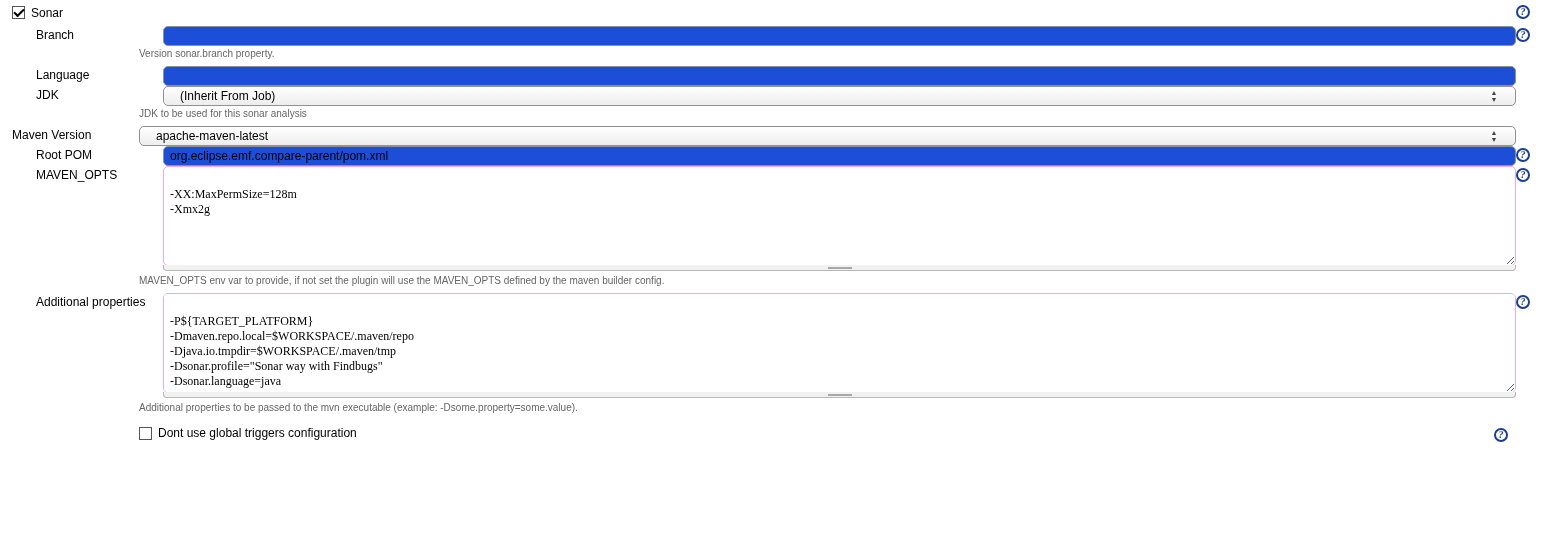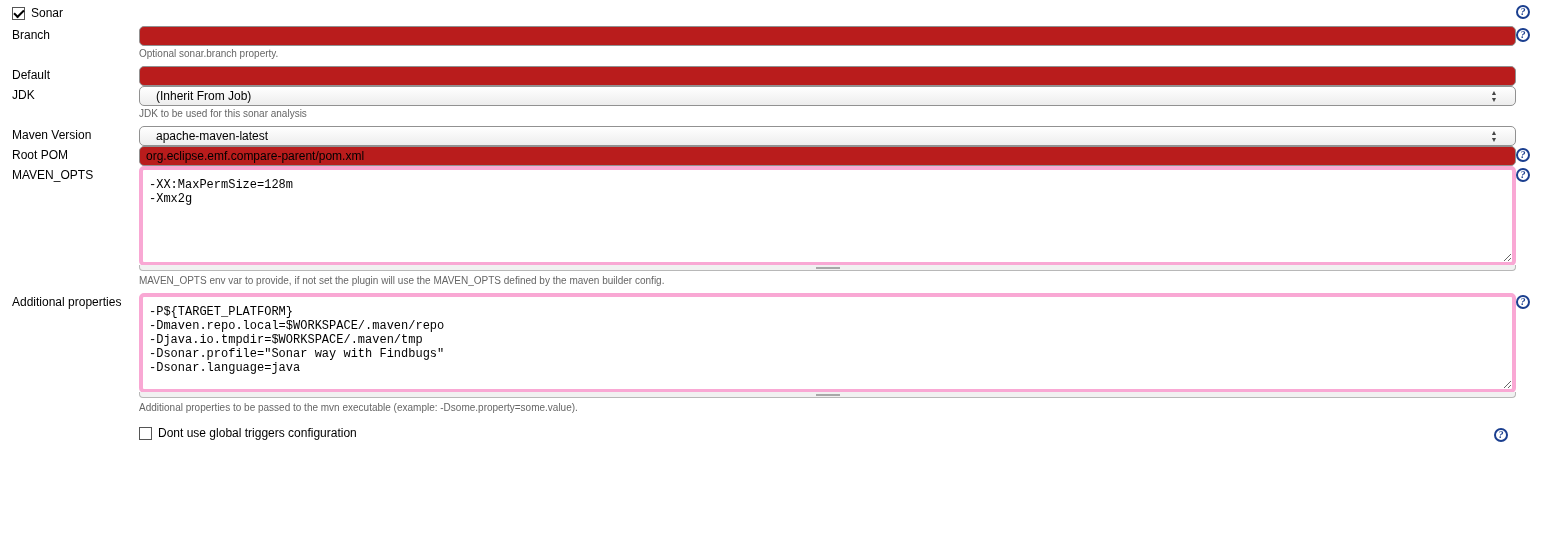--- a/index.html
+++ b/index.html
@@ -11,64 +11,64 @@
   .help-col { width: 22px; flex: none; position: absolute; right: 4px; top: 0; display: flex; align-items: center; justify-content: center; }
   .help-icon { display: inline-flex; align-items: center; justify-content: center; width: 14px; height: 14px; border-radius: 50%; border: 2px solid #1b3f8f; color: #1b3f8f; font-weight: bold; font-size: 10px; line-height: 1; cursor: pointer; font-family: Georgia, 'Times New Roman', serif; font-style: italic; }
   .hint { font-size: 10px; color: #666; margin: 2px 0 6px 0; line-height: 1.2; }
   input[type="text"] {
     width: 100%;
     height: 20px;
     border: 1px solid #919191;
     border-radius: 5px;
     padding: 2px 6px;
     font-size: 12px;
-    background: #b91c1c;
+    background: #1d4ed8;
     outline: none;
   }
   .select {
     width: 100%;
     height: 20px;
     border: 1px solid #919191;
     border-radius: 5px;
     padding: 2px 16px;
     font-size: 12px;
     background: linear-gradient(#ffffff, #ededed);
     display: flex; align-items: center; justify-content: space-between;
     cursor: pointer;
   }
   .select .chevrons { display: inline-block; width: 10px; text-align: center; line-height: 7px; font-size: 7px; color: #444; }
   textarea {
     width: 100%;
-    border: 4px solid #f9a8d4;
+    border: 1px solid #f9a8d4;
     border-radius: 5px;
-    padding: 8px 6px;
+    padding: 20px 6px;
     font-size: 12px;
-    font-family: Liberation Mono, monospace;
+    font-family: Liberation Serif, serif;
     resize: vertical;
     background: #fff;
     outline: none;
     display: block;
   }
   .ta-handle {
     height: 6px; margin-top: -1px; margin-bottom: 2px;
     border: 1px solid #b8b8b8; border-top: none;
     border-radius: 0 0 4px 4px;
     background: #f1f1f1;
     display: flex; align-items: center; justify-content: center;
     cursor: ns-resize;
   }
   .ta-handle span { width: 24px; height: 2px; border-top: 1px solid #a8a8a8; border-bottom: 1px solid #a8a8a8; }
   .checkbox-row { display: flex; align-items: center; gap: 6px; }
   .cbx { width: 13px; height: 13px; border: 1px solid #555; background: #fff; display: inline-flex; align-items: center; justify-content: center; cursor: pointer; }
   .cbx.checked::after { content: ""; width: 8px; height: 4px; border-left: 2px solid #000; border-bottom: 2px solid #000; transform: rotate(-45deg) translate(1px,-1px); }
   .cbx-lbl { font-size: 12px; }
-  .section-head { display: flex; align-items: flex-end; gap: 6px; margin-bottom: 6px; position: relative; }
+  .section-head { display: flex; align-items: flex-start; gap: 6px; margin-bottom: 6px; position: relative; }
   .section-head .help-col { top: -1px; }
   .mb4 { margin-bottom: 0; }
-  .mb0 { margin-bottom: 0; }
+  .mb0 { margin-bottom: 0; margin-left: 24px; }
   .inner-row { display:flex; align-items:center; position:relative; padding-right:22px; }
   .inner-row .help-col { right: 4px; top: 2px; }
   .with-help .help-col { top: 2px; }
   .triggers-row { margin-top: 6px; }
 </style>
 </head>
 <body>
 
 <div class="page">
 
@@ -85,26 +85,26 @@
     <div class="field-col">
       <input type="text" value="" style="">
     </div>
     <div class="help-col">
         <span class="help-icon">?</span>
       </div>
   </div>
   <div class="row">
       <div class="label-col"></div>
       <div class="field-col">
-        <div class="hint">Optional sonar.branch property.</div>
+        <div class="hint">Version sonar.branch property.</div>
       </div>
     </div>
 
   <div class="row mb0">
-    <div class="label-col">Default</div>
+    <div class="label-col">Language</div>
     <div class="field-col">
       <input type="text" value="" style="">
     </div>
   </div>
 
   <div class="row mb0">
     <div class="label-col">JDK</div>
     <div class="field-col">
       <div class="select">
         <span>(Inherit From Job)</span>

